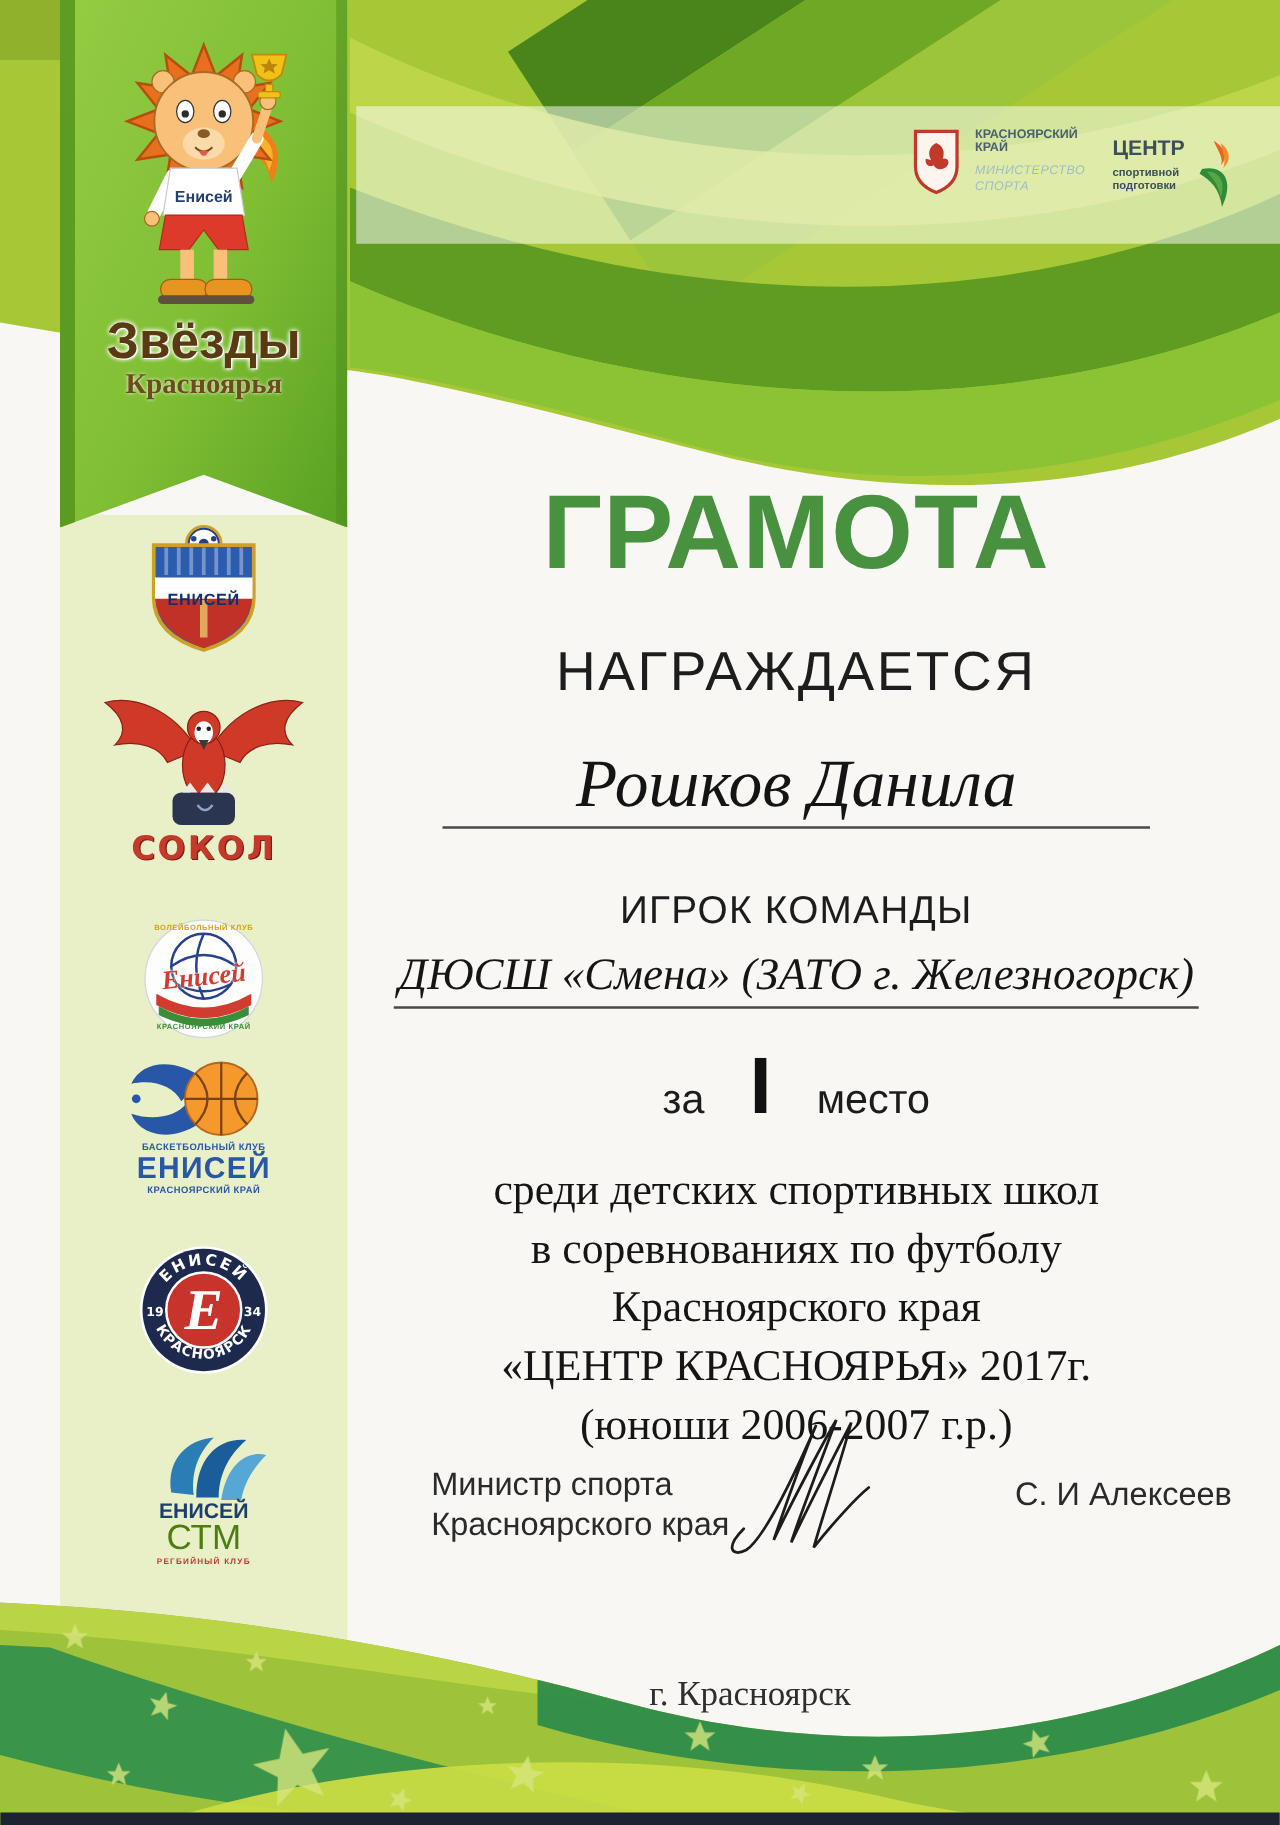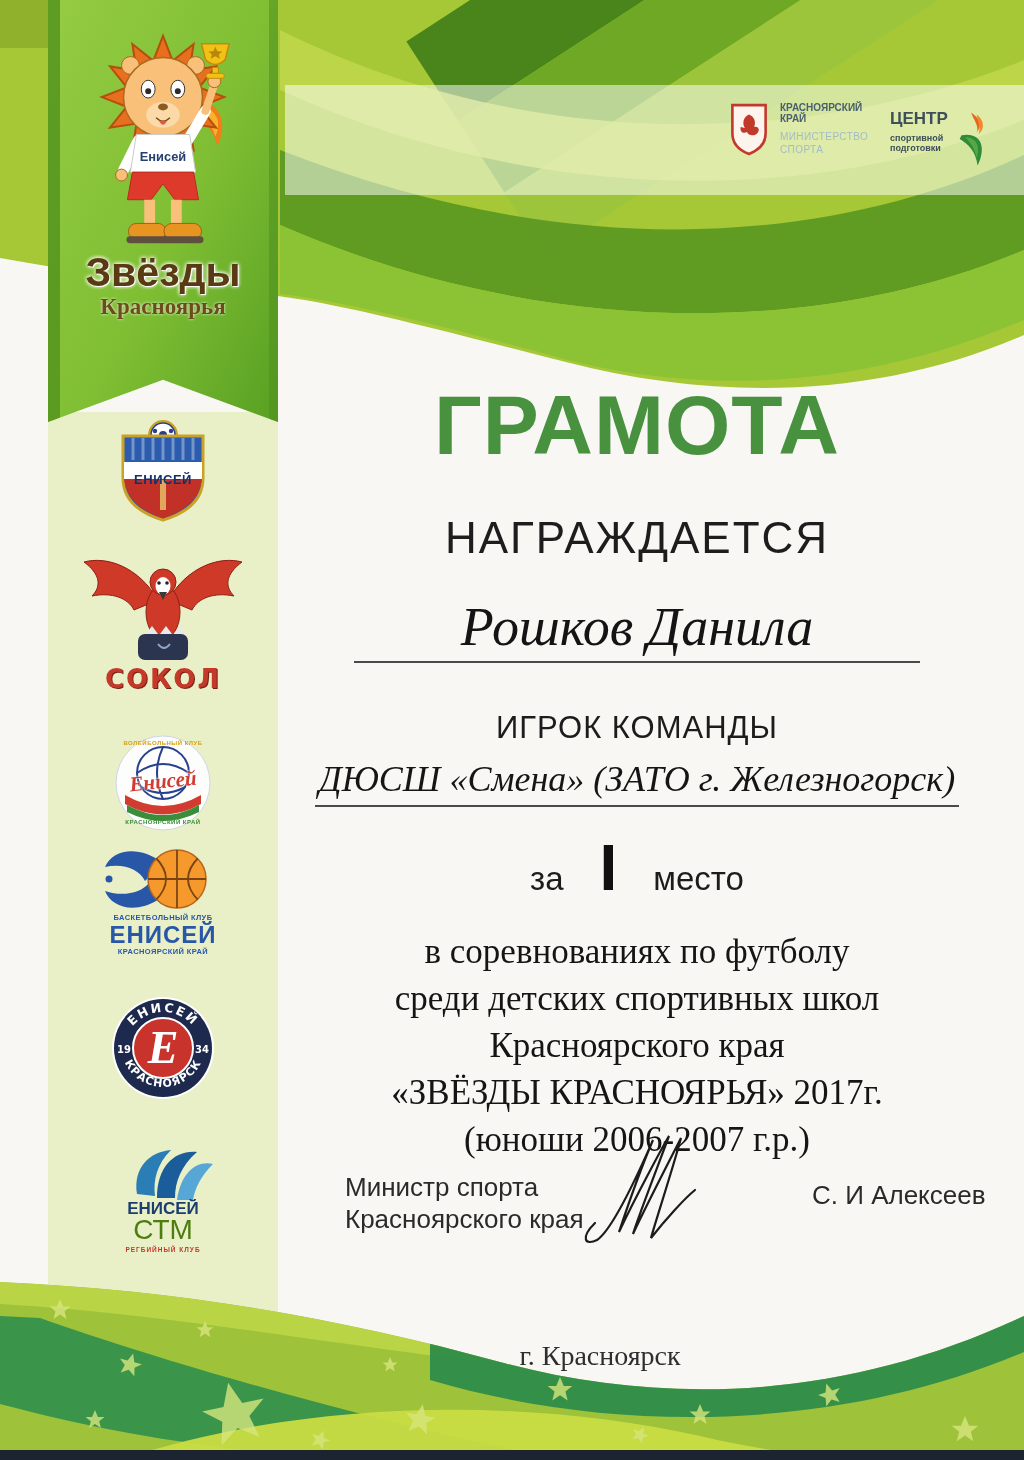--- a/index.html
+++ b/index.html
@@ -37,21 +37,21 @@
            color:#d23b2f;text-shadow:0 0 2px #fff,0 0 2px #fff;}
   .bk-top,.bk-bot{font-size:7.5px;font-weight:700;color:#2857a8;letter-spacing:.4px;}
   .bk-name{font-size:24px;font-weight:800;color:#2857a8;letter-spacing:1px;line-height:1.05;}
   .stm-name{font-size:17px;font-weight:800;color:#1c3e6d;line-height:1;}
   .stm-abbr{font-size:28px;font-weight:400;color:#4d7c0f;line-height:.95;}
   .stm-sub{font-size:6.5px;font-weight:700;color:#c0392b;letter-spacing:1px;margin-top:2px;}
 
   
   .hdr-logo{z-index:3;display:flex;align-items:flex-start;}
   .kk-text .l1{font-size:10px;font-weight:700;color:#4a6070;line-height:1.1;}
-  .kk-text .l3{font-size:10px;color:#a3bcc4;line-height:1.25;margin-top:7px;letter-spacing:.4px;}
+  .kk-text .l3{font-size:10px;color:#a3bcc4;line-height:1.25;margin-top:7px;letter-spacing:.4px;font-style:italic;}
   .csp-text .t{font-size:17px;font-weight:800;color:#3d4f58;line-height:1;}
   .csp-text .s{font-size:9px;font-weight:700;color:#3d4f58;line-height:1.15;margin-top:6px;}
 
   
   .content{left:280px;width:714px;text-align:center;z-index:3;}
   .cert-title{top:383px;font-size:84px;font-weight:700;color:#47913f;letter-spacing:1px;line-height:1;}
   .cert-award{top:516px;font-size:44px;color:#1d1d1d;letter-spacing:2px;line-height:1;}
   .cert-name-wrap{top:598px;}
   .cert-name{display:inline-block;width:566px;font-family:"Liberation Serif",serif;font-style:italic;
              font-size:54px;color:#141414;padding-bottom:4px;border-bottom:2px solid #4a4a4a;line-height:1.1;}
@@ -299,24 +299,24 @@
     <div class="cert-team">ДЮСШ «Смена» (ЗАТО г. Железногорск)</div>
   </div>
 
   <div class="abs content place-row">
     <span class="pre">за</span>
     <span class="val">I</span>
     <span class="suf">место</span>
   </div>
 
   <div class="abs content cert-desc">
+    <div>среди детских спортивных школ</div>
     <div>в соревнованиях по футболу</div>
-    <div>среди детских спортивных школ</div>
     <div>Красноярского края</div>
-    <div>«ЗВЁЗДЫ КРАСНОЯРЬЯ» 2017г.</div>
+    <div>«ЦЕНТР КРАСНОЯРЬЯ» 2017г.</div>
     <div>(юноши  2006-2007 г.р.)</div>
   </div>
 
   <div class="abs sig-title">
     <div>Министр спорта</div>
     <div>Красноярского края</div>
   </div>
 
   <svg class="abs sig-scribble" width="140" height="118" viewBox="0 0 140 118">
     <path d="M20,95 C5,110 10,118 22,112 C40,100 70,30 78,12 C66,40 48,92 44,104 C60,70 88,18 94,8

